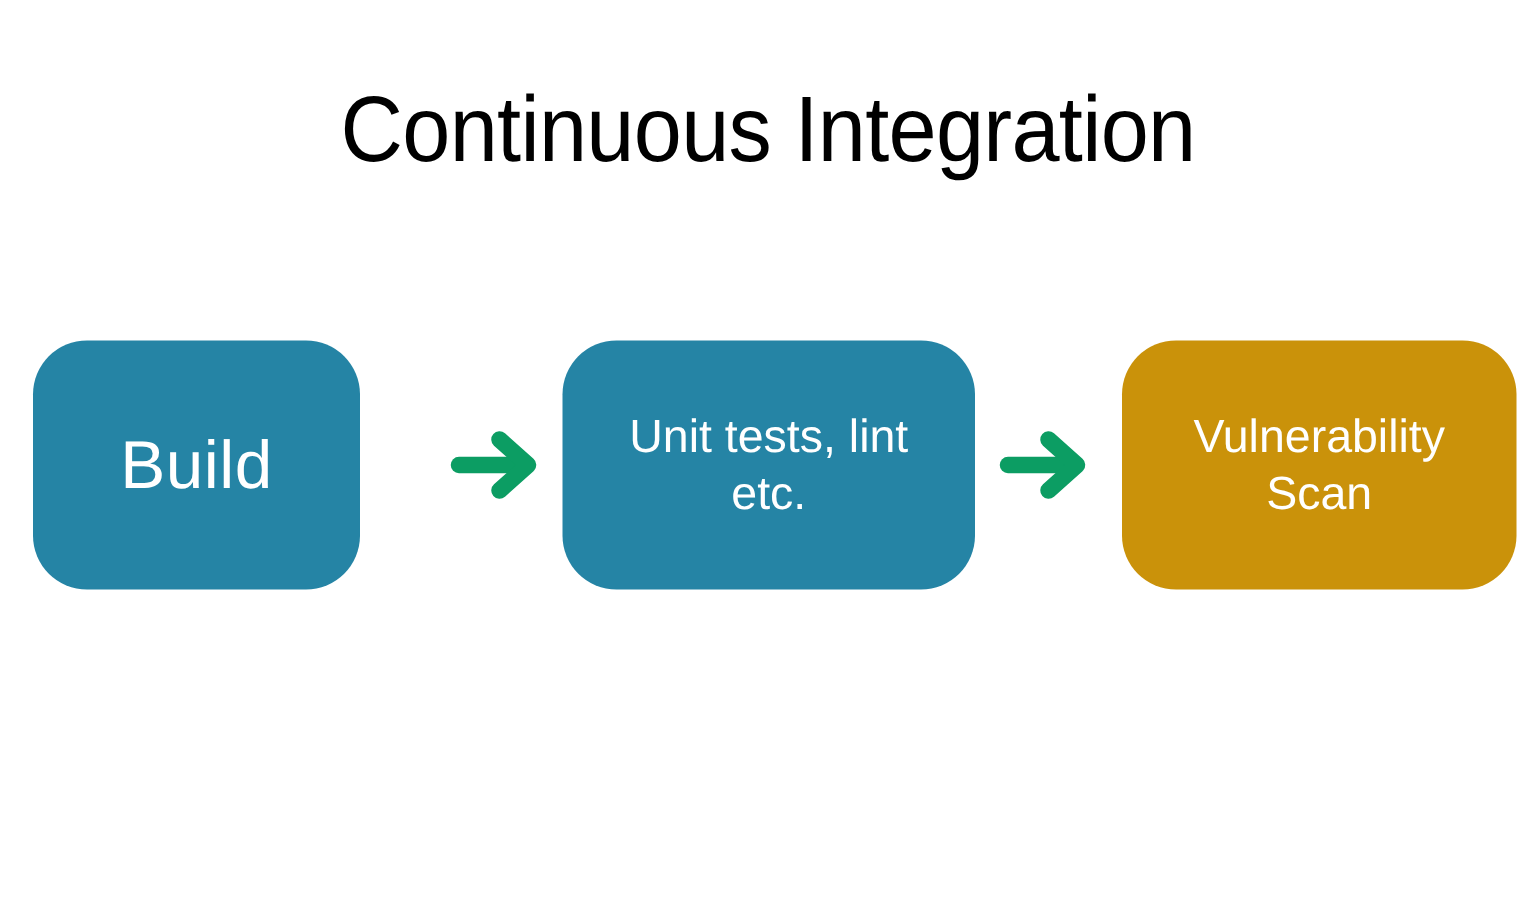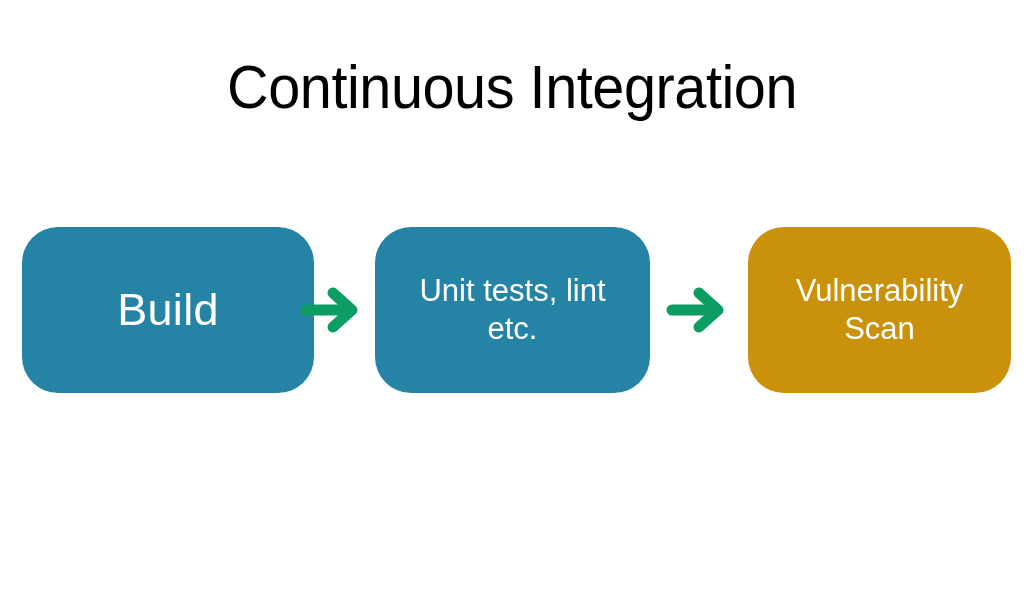--- a/index.html
+++ b/index.html
@@ -67,21 +67,21 @@
     color: #ffffff;
     text-align: center;
     font-family: "Liberation Sans", sans-serif;
     font-weight: 400;
     white-space: pre-line;
   }
 
   
   #node-build {
     left: 22px;
-    width: 292px;
+    width: 218px;
   }
   #node-build .node-label {
     font-size: 45px;
     line-height: 52px;
     letter-spacing: 0.3px;
   }
 
   
   #node-tests {
     left: 375px;

